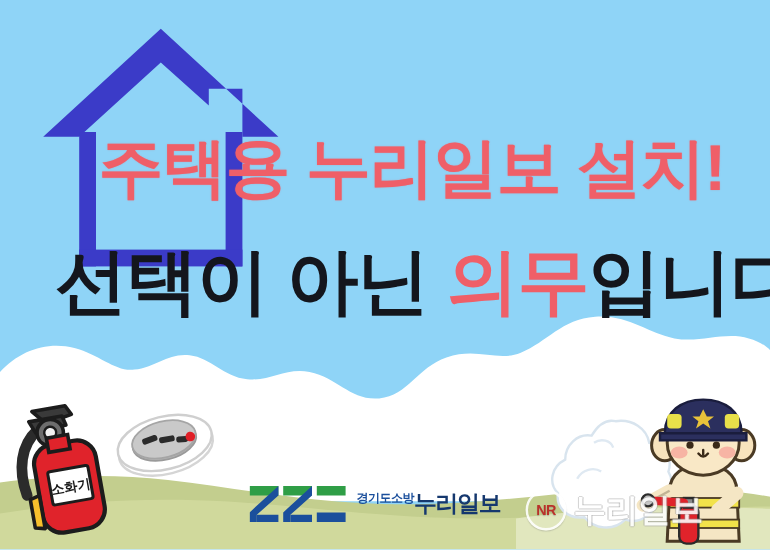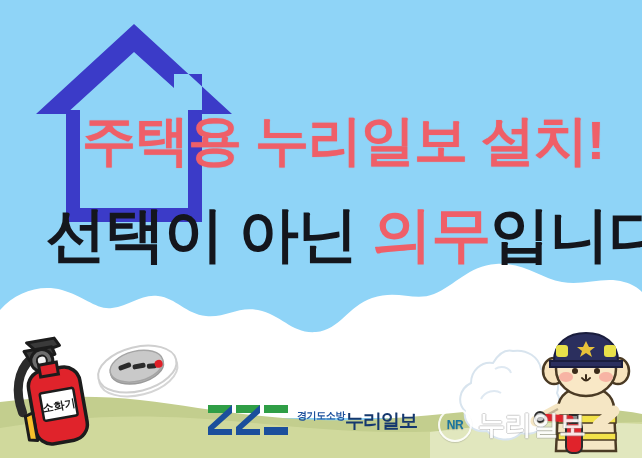--- a/index.html
+++ b/index.html
@@ -155,21 +155,21 @@
   }
   .wm-badge {
     width: 30px; height: 30px;
     border-radius: 50%;
     border: 2px solid #ffffff;
     display: flex;
     align-items: center;
     justify-content: center;
     font-size: 12px;
     font-weight: bold;
-    color: #0369a1;
+    color: #b91c1c;
     letter-spacing: -0.5px;
     text-shadow: 0 1px 1px rgba(120,120,120,.5);
     box-shadow: 0 1px 1px rgba(120,120,120,.35);
   }
   .wm-text {
     font-size: 27px;
     font-weight: bold;
     color: #ffffff;
     letter-spacing: 0px;
     text-shadow:

